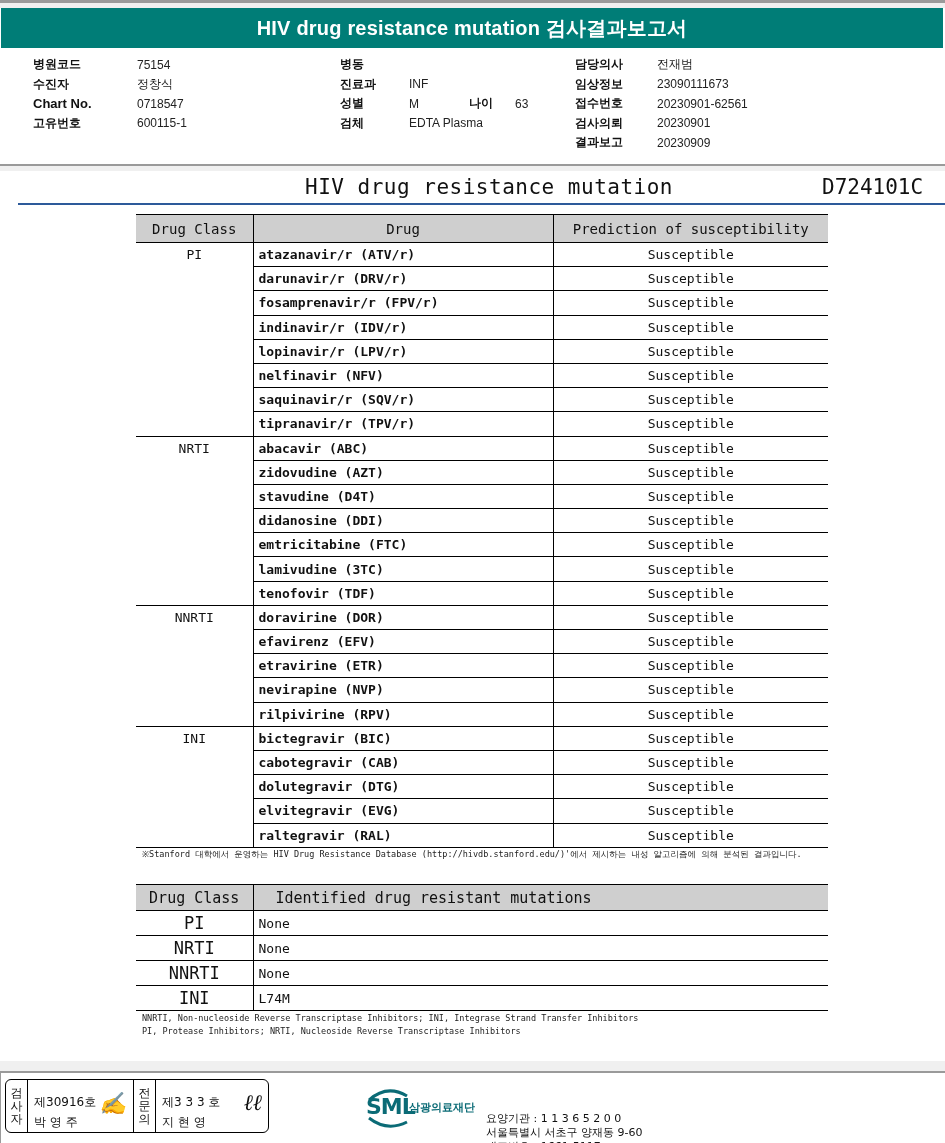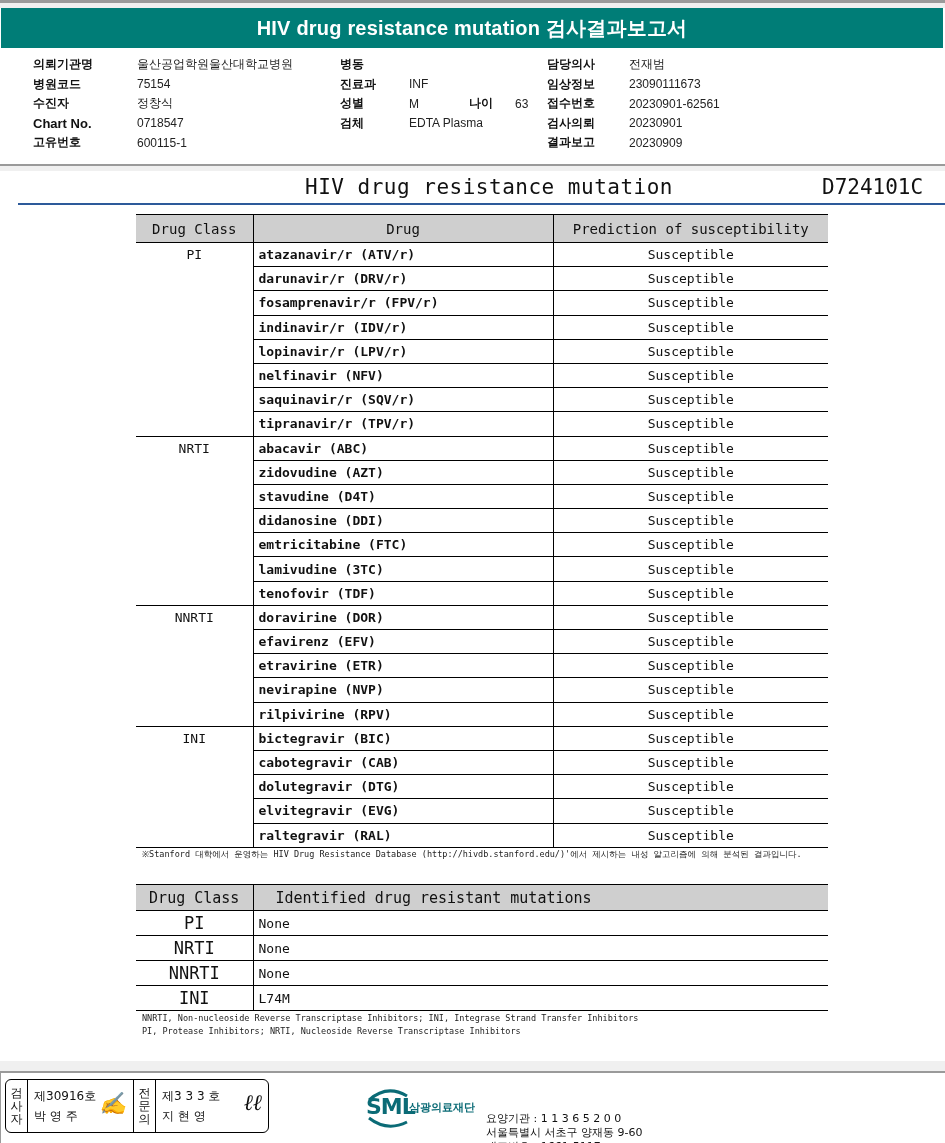--- a/index.html
+++ b/index.html
@@ -9,21 +9,21 @@
   .banner { position: absolute; left: 1px; top: 8px; width: 942px; height: 40px; background: #007d77; color: #fff; font-family: "Liberation Sans", sans-serif; font-weight: bold; font-size: 20px; display: flex; align-items: center; justify-content: center; letter-spacing: 0.2px; }
 
   .info { position: absolute; top: 55px; font-size: 12px; }
   .info .row { height: 19.5px; display: flex; align-items: center; }
   .info .lbl { font-weight: bold; font-family: "DejaVu Sans", sans-serif; font-size: 12px; }
   .info .val { font-family: "Liberation Sans", sans-serif; font-size: 12px; color: #222; }
   .col1 { left: 33px; }
   .col1 .lbl { width: 104px; }
   .col2 { left: 340px; }
   .col2 .lbl { width: 69px; }
-  .col3 { left: 547px; }
+  .col3 { left: 575px; }
   .col3 .lbl { width: 82px; }
 
   .sep1 { position: absolute; left: 0; top: 164px; width: 945px; height: 2px; background: #9a9a9a; }
   .sep1b { position: absolute; left: 0; top: 166px; width: 945px; height: 5px; background: #f0f0f0; }
 
   .doc-title { position: absolute; left: 305px; top: 175px; font-family: "DejaVu Sans Mono", monospace; font-size: 21px; letter-spacing: 0.5px; }
   .doc-code { position: absolute; left: 822px; top: 175px; font-family: "DejaVu Sans Mono", monospace; font-size: 21px; }
   .title-rule { position: absolute; left: 18px; top: 203px; width: 927px; height: 2px; background: #2d5a9a; }
 
   table { border-collapse: collapse; position: absolute; font-family: "DejaVu Sans Mono", monospace; font-size: 13px; }
@@ -47,21 +47,21 @@
   .t2 td.mut { padding-left: 5px; font-size: 13px; }
 
   .abbrev { position: absolute; left: 142px; top: 1012px; font-size: 8.5px; line-height: 13px; font-family: "DejaVu Sans Mono", monospace; color: #222; }
 
   .sep2 { position: absolute; left: 0; top: 1061px; width: 945px; height: 10px; background: #f0f0f0; }
   .sep2b { position: absolute; left: 0; top: 1071px; width: 945px; height: 2px; background: #9a9a9a; }
   .leftedge { position: absolute; left: 0; top: 1073px; width: 1px; height: 70px; background: #9a9a9a; }
 
   .sigbox { position: absolute; left: 5px; top: 1079px; width: 264px; height: 54px; border: 1px solid #000; border-radius: 6px; display: flex; font-size: 13px; font-family: "DejaVu Sans", sans-serif; }
   .sigbox .vlabel { width: 22px; border-right: 1px solid #000; display: flex; flex-direction: column; align-items: center; justify-content: center; font-size: 12px; line-height: 13px; }
-  .sigbox .cell { display: flex; align-items: center; padding-left: 6px; position: relative; }
+  .sigbox .cell { display: flex; align-items: flex-end; padding-left: 6px; position: relative; }
   .sigbox .cell1 { width: 106px; border-right: 1px solid #000; }
   .sigbox .cell2 { flex: 1; }
   .sigbox .lines { line-height: 20px; font-size: 12px; }
   .sigbox .sig { position: absolute; right: 6px; top: 10px; font-family: "DejaVu Serif", serif; font-style: italic; font-size: 22px; }
 
   .logo { position: absolute; left: 363px; top: 1082px; width: 120px; height: 50px; }
   .logo-text { position: absolute; left: 366px; top: 1094px; font-family: "DejaVu Sans", sans-serif; font-weight: bold; font-size: 22px; color: #0b6b76; letter-spacing: -1px; }
   .logo-sub { position: absolute; left: 409px; top: 1100px; font-family: "DejaVu Sans", sans-serif; font-weight: bold; font-size: 11px; color: #0b6b76; }
   .addr { position: absolute; left: 486px; top: 1112px; font-size: 11px; line-height: 14px; font-family: "DejaVu Sans", sans-serif; color: #111; }
 </style>
@@ -69,24 +69,20 @@
 <body>
 
 <div class="topline"></div>
 <div class="topgap"></div>
 <div class="banner">
   <span>HIV drug resistance mutation 검사결과보고서</span>
 </div>
 
 <div class="info col1">
   <div class="row">
-      <span class="lbl">의뢰기관명</span>
-      <span class="val">울산공업학원울산대학교병원</span>
-    </div>
-  <div class="row">
       <span class="lbl">병원코드</span>
       <span class="val">75154</span>
     </div>
   <div class="row">
       <span class="lbl">수진자</span>
       <span class="val">정창식</span>
     </div>
   <div class="row">
       <span class="lbl" style="font-family:'Liberation Sans',sans-serif;font-size:13px;">Chart No.</span>
       <span class="val">0718547</span>

